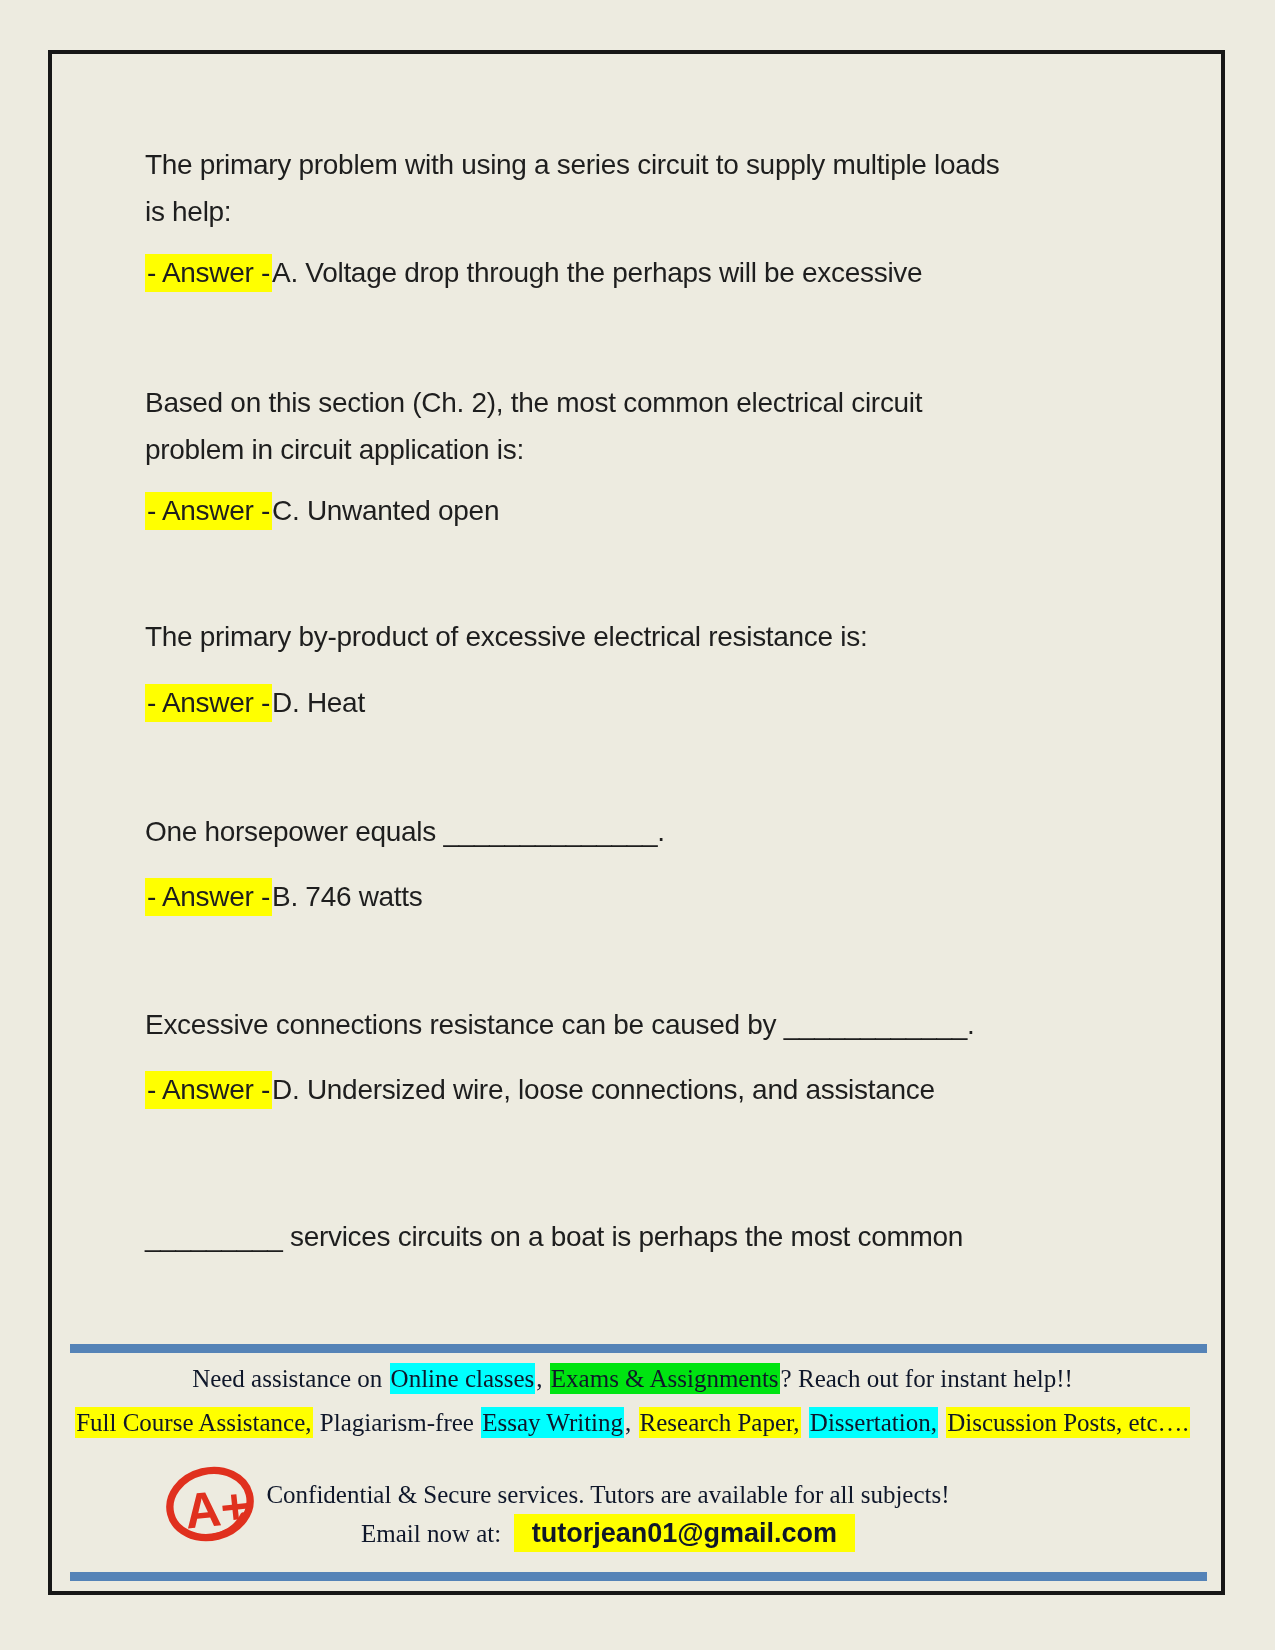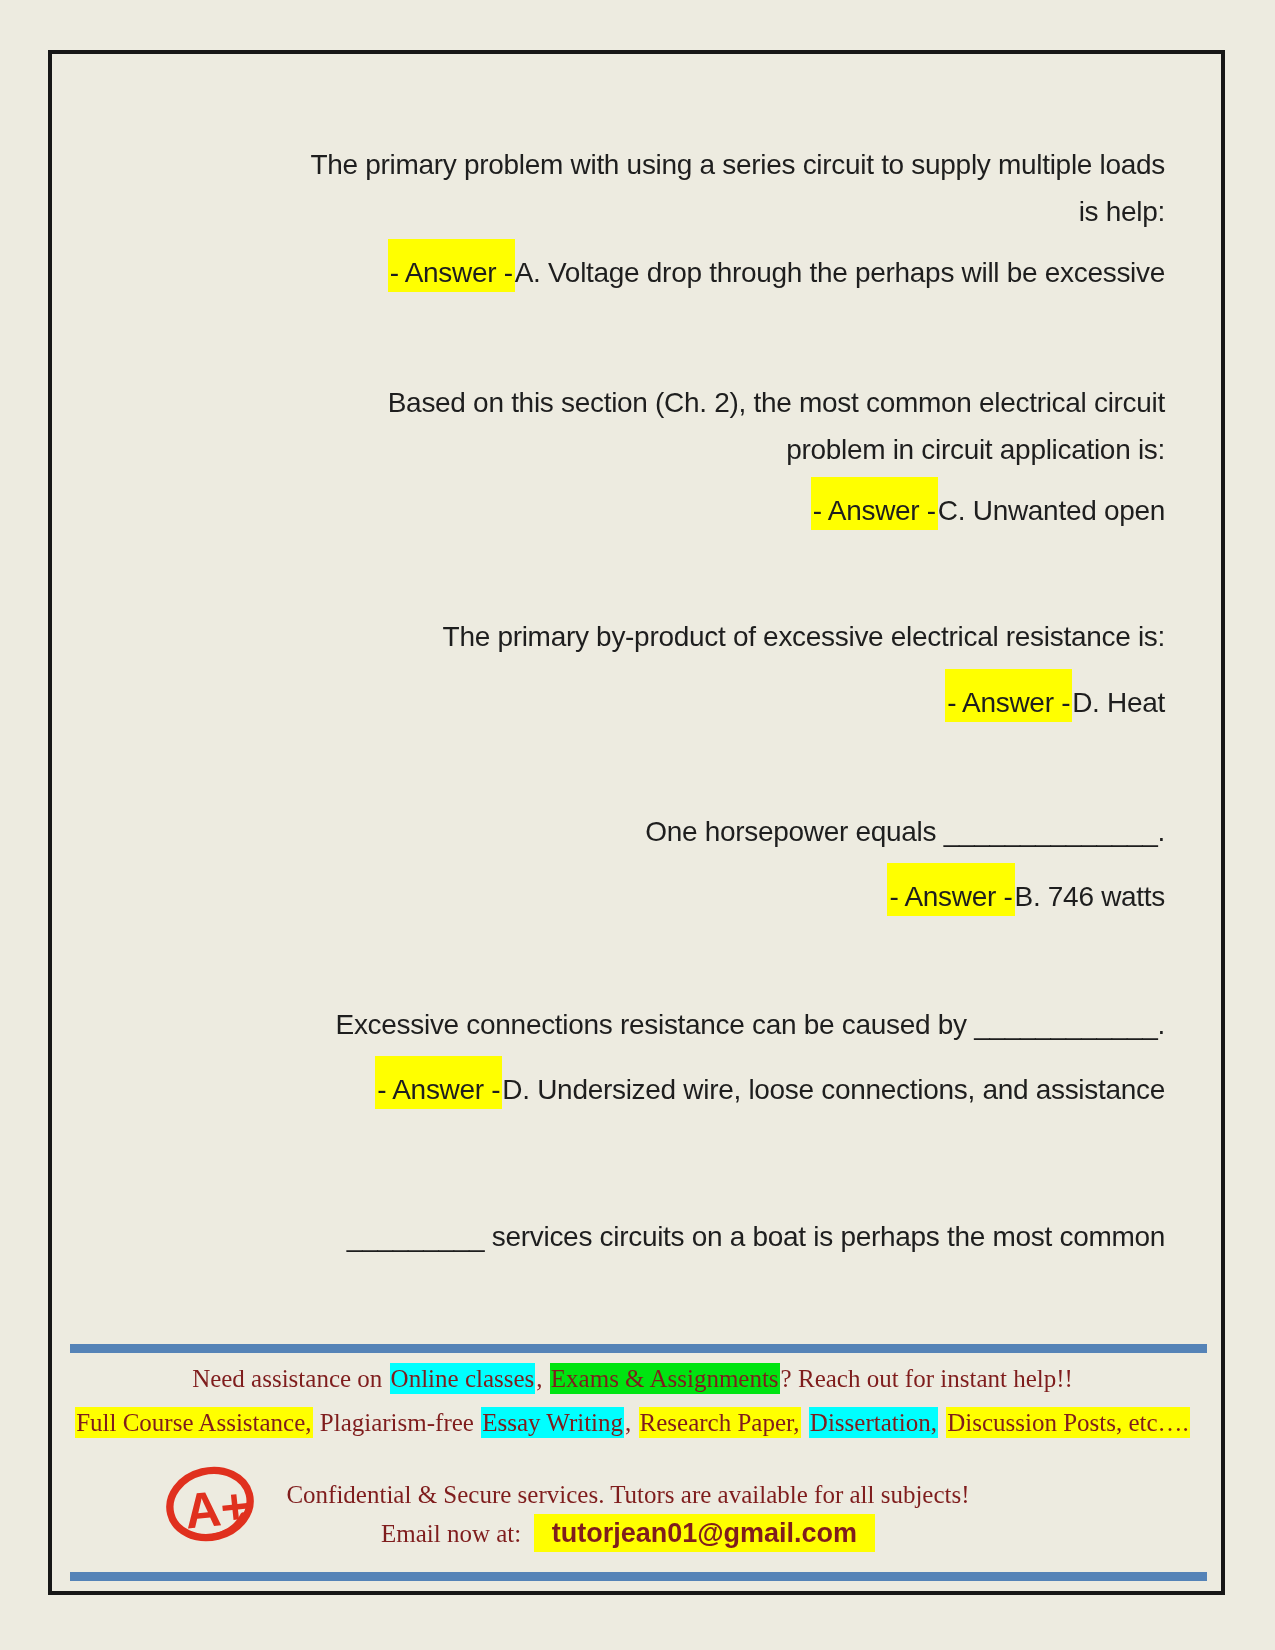--- a/index.html
+++ b/index.html
@@ -9,35 +9,35 @@
     font-family:"Liberation Sans",sans-serif;
     color:#1e1e1e;
   }
   .page-border{
     position:absolute;left:48px;top:50px;width:1169px;height:1537px;
     border:4px solid #171717;background:transparent;
   }
   .bodyline{
     position:absolute;left:145px;width:1020px;
     font-size:28px;line-height:47px;letter-spacing:-0.3px;
-    white-space:nowrap;color:#1e1e1e;text-align:right;
+    white-space:nowrap;color:#1e1e1e;
   }
   .hl-y{background:#ffff00;}
   .hl-c{background:#00ffff;}
   .hl-g{background:#00e411;}
-  .ansmark{background:#ffff00;padding:18px 2px 4px 2px;margin-left:20px;}
+  .ansmark{background:#ffff00;padding:3px 2px 4px 2px;}
   .rule{
     position:absolute;left:70px;width:1137px;height:9px;background:#5583b7;
   }
   .f-line{
     position:absolute;left:48px;width:1169px;text-align:center;
     font-family:"Liberation Serif",serif;font-size:25px;line-height:34px;
-    color:#7f1d1d;white-space:nowrap;
+    color:#0f172a;white-space:nowrap;
   }
-  .f-narrow{width:1120px;margin-left:20px;}
+  .f-narrow{width:1120px;}
   .f-seg{padding:2px 1px;}
   .email-hl{
     font-family:"Liberation Sans",sans-serif;font-weight:bold;font-size:27px;
     background:#ffff00;padding:4px 18px;
   }
   .logo{position:absolute;left:164px;top:1458px;width:92px;height:92px;}
 </style>
 </head>
 <body>
 

